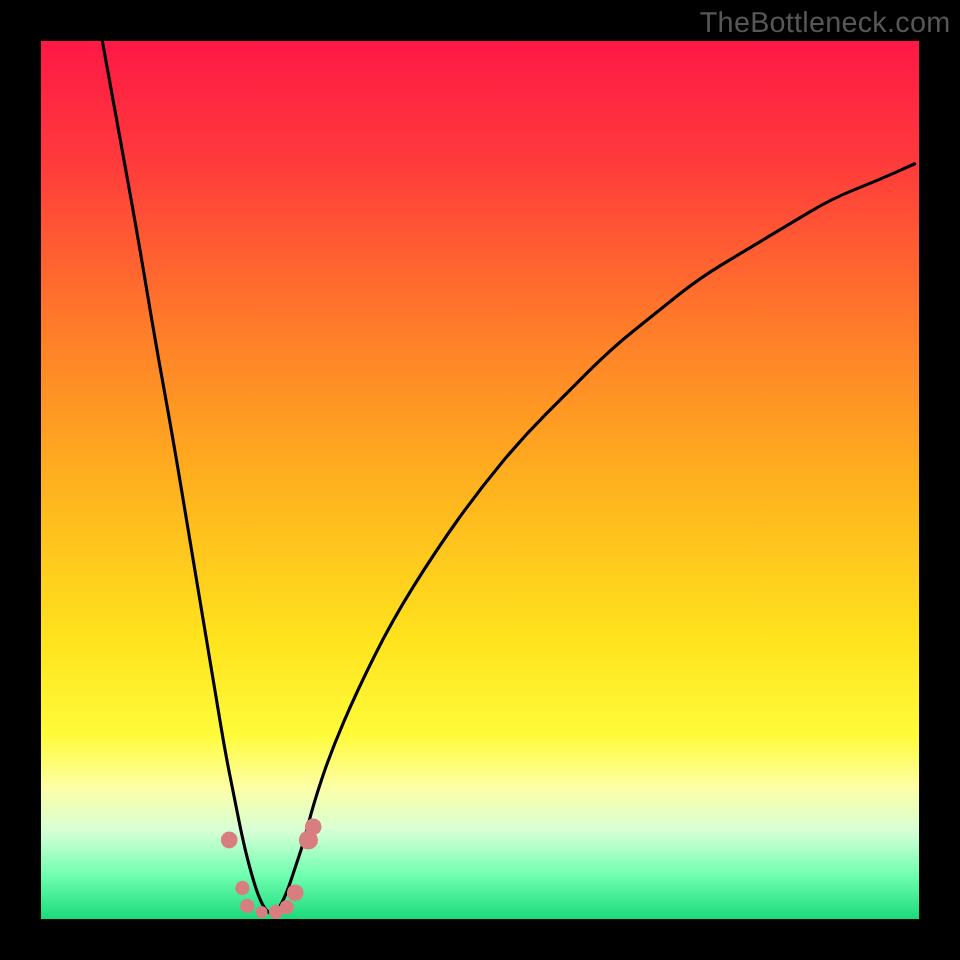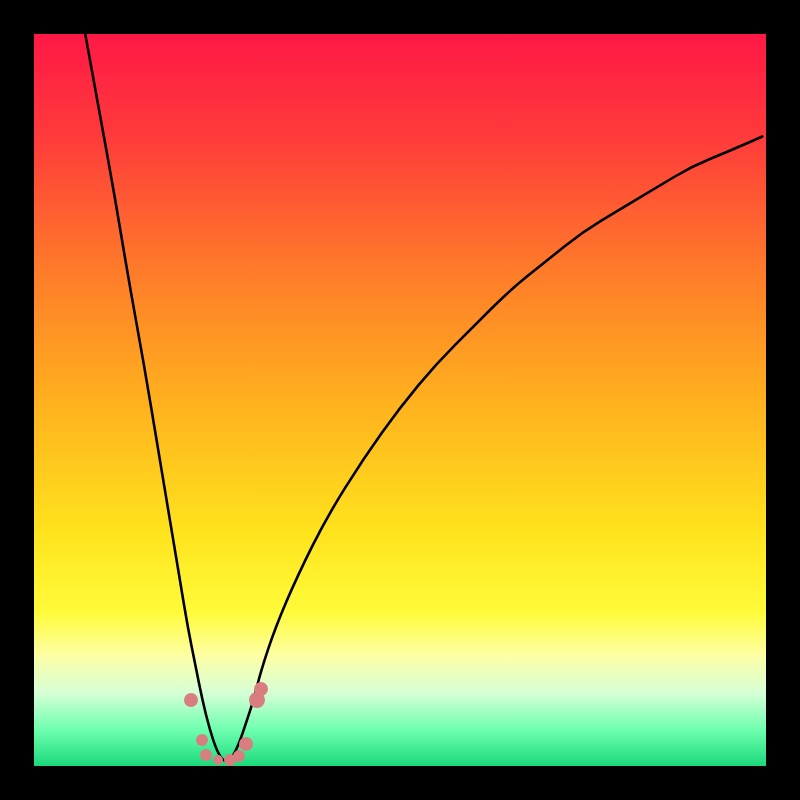--- a/index.html
+++ b/index.html
@@ -25,13 +25,14 @@
         <div class="marker" style="left: 168.36px; top: 706.38px; width: 12px; height: 12px; background: rgb(216, 126, 128);"></div>
         <div class="marker" style="left: 172.02px; top: 721.02px; width: 12px; height: 12px; background: rgb(216, 126, 128);"></div>
         <div class="marker" style="left: 184.464px; top: 726.144px; width: 10px; height: 10px; background: rgb(216, 126, 128);"></div>
         <div class="marker" style="left: 196.176px; top: 726.144px; width: 12px; height: 12px; background: rgb(216, 126, 128);"></div>
         <div class="marker" style="left: 204.96px; top: 722.484px; width: 12px; height: 12px; background: rgb(216, 126, 128);"></div>
         <div class="marker" style="left: 212.28px; top: 710.04px; width: 14px; height: 14px; background: rgb(216, 126, 128);"></div>
         <div class="marker" style="left: 223.26px; top: 666.12px; width: 16px; height: 16px; background: rgb(216, 126, 128);"></div>
         <div class="marker" style="left: 226.92px; top: 655.14px; width: 14px; height: 14px; background: rgb(216, 126, 128);"></div>
       </div>
   </div>
+  <div class="watermark">TheBottleneck.com</div>
 </div>
 
 </body></html>

